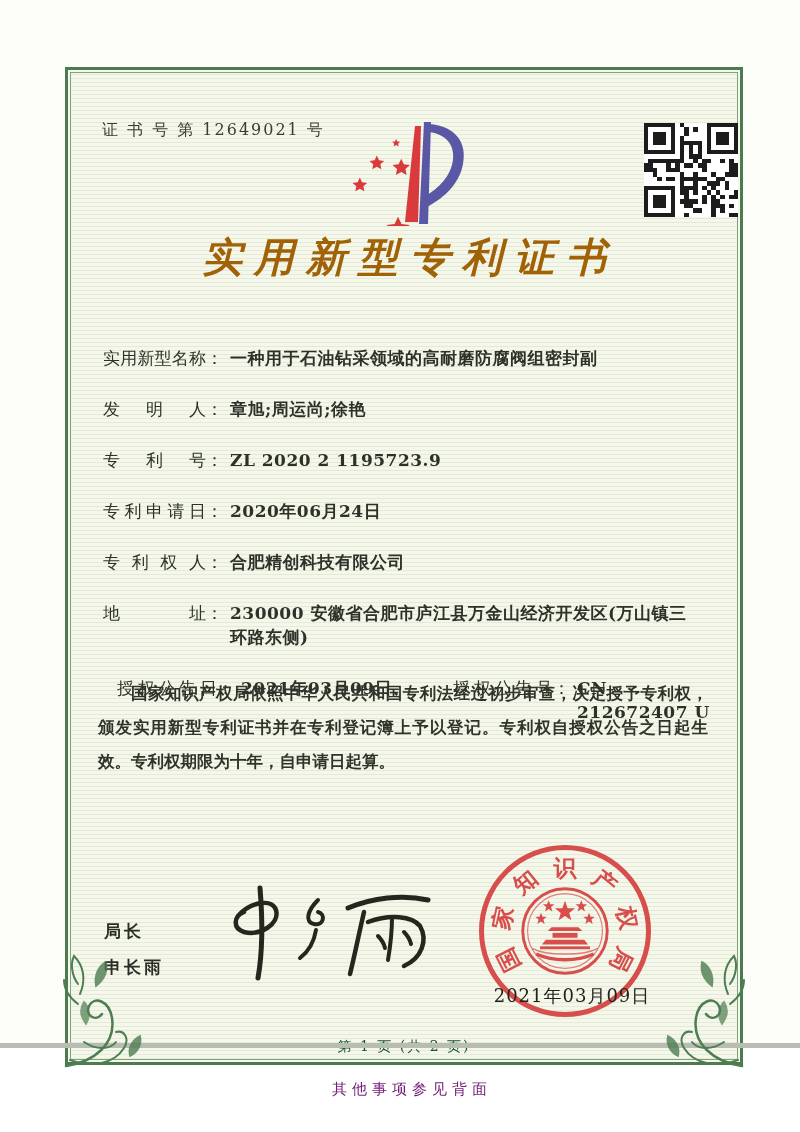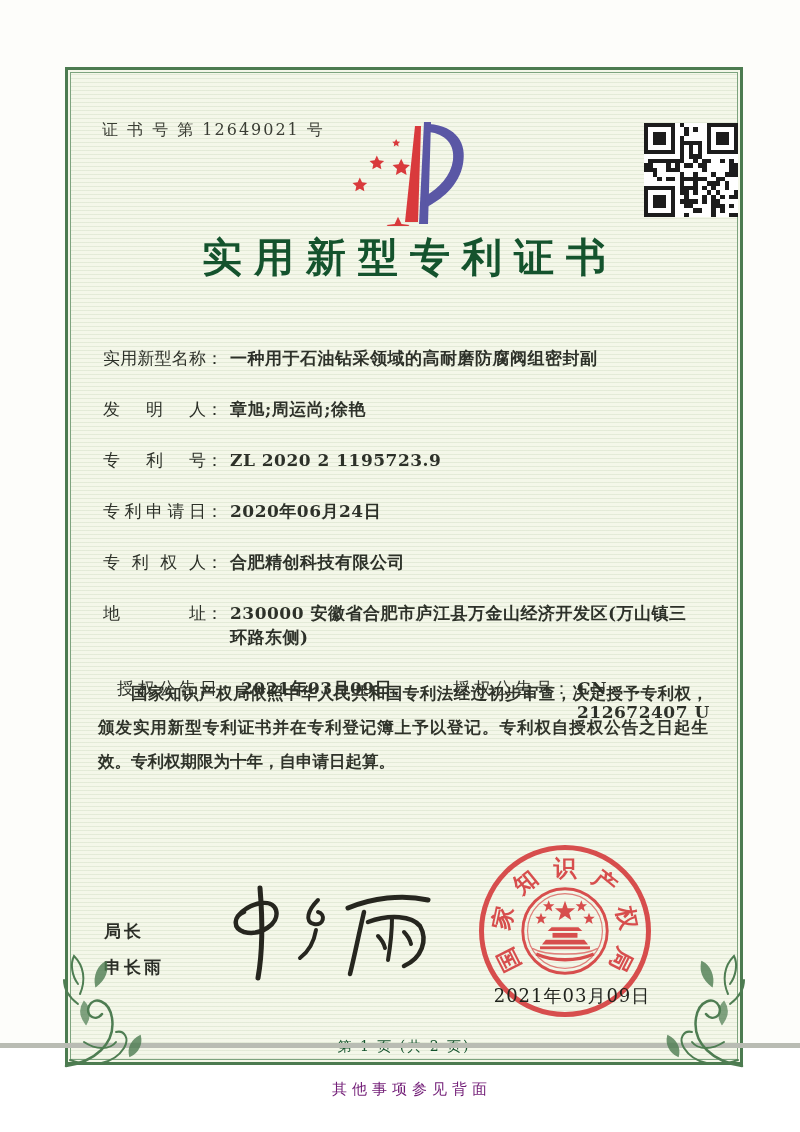--- a/index.html
+++ b/index.html
@@ -16,21 +16,21 @@
          background:
            repeating-linear-gradient(0deg, rgba(139,171,122,.16) 0 1px, rgba(0,0,0,0) 1px 4px);
   }
 
   .cert-no{position:absolute;left:34px;top:50px;font-size:16px;letter-spacing:2px;color:#3a3d34;}
 
   .logo{position:absolute;left:277px;top:42px;width:126px;height:114px;}
   .qr{position:absolute;left:576px;top:53px;width:94px;height:94px;background:#fff;}
 
   .title{position:absolute;left:0;top:160px;width:100%;text-align:center;
-         font-size:40px;font-weight:600;letter-spacing:12px;text-indent:12px;color:#14532d;}
+         font-size:40px;font-weight:600;letter-spacing:12px;text-indent:12px;color:#a16207;font-style:italic;}
 
   .fields{position:absolute;left:35px;top:276px;right:16px;font-size:17px;}
   .frow{display:flex;align-items:flex-start;line-height:24px;margin-bottom:27px;}
   .flabel{display:inline-block;width:103px;text-align:justify;text-align-last:justify;flex:0 0 103px;}
   .fcolon{flex:0 0 auto;margin-right:7px;}
   .fvalue{letter-spacing:.5px;font-weight:bold;}
   .field-address .fvalue{max-width:470px;}
   .grant-row{display:flex;line-height:24px;}
   .grant-pair{display:flex;margin-left:14px;}
   .grant-pair.first{width:322px;flex:0 0 322px;}

